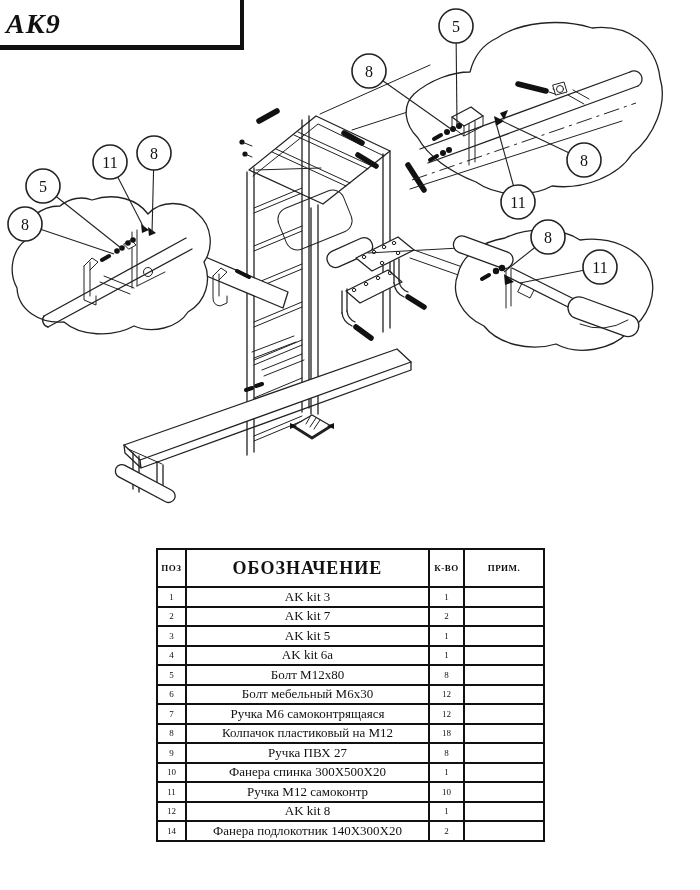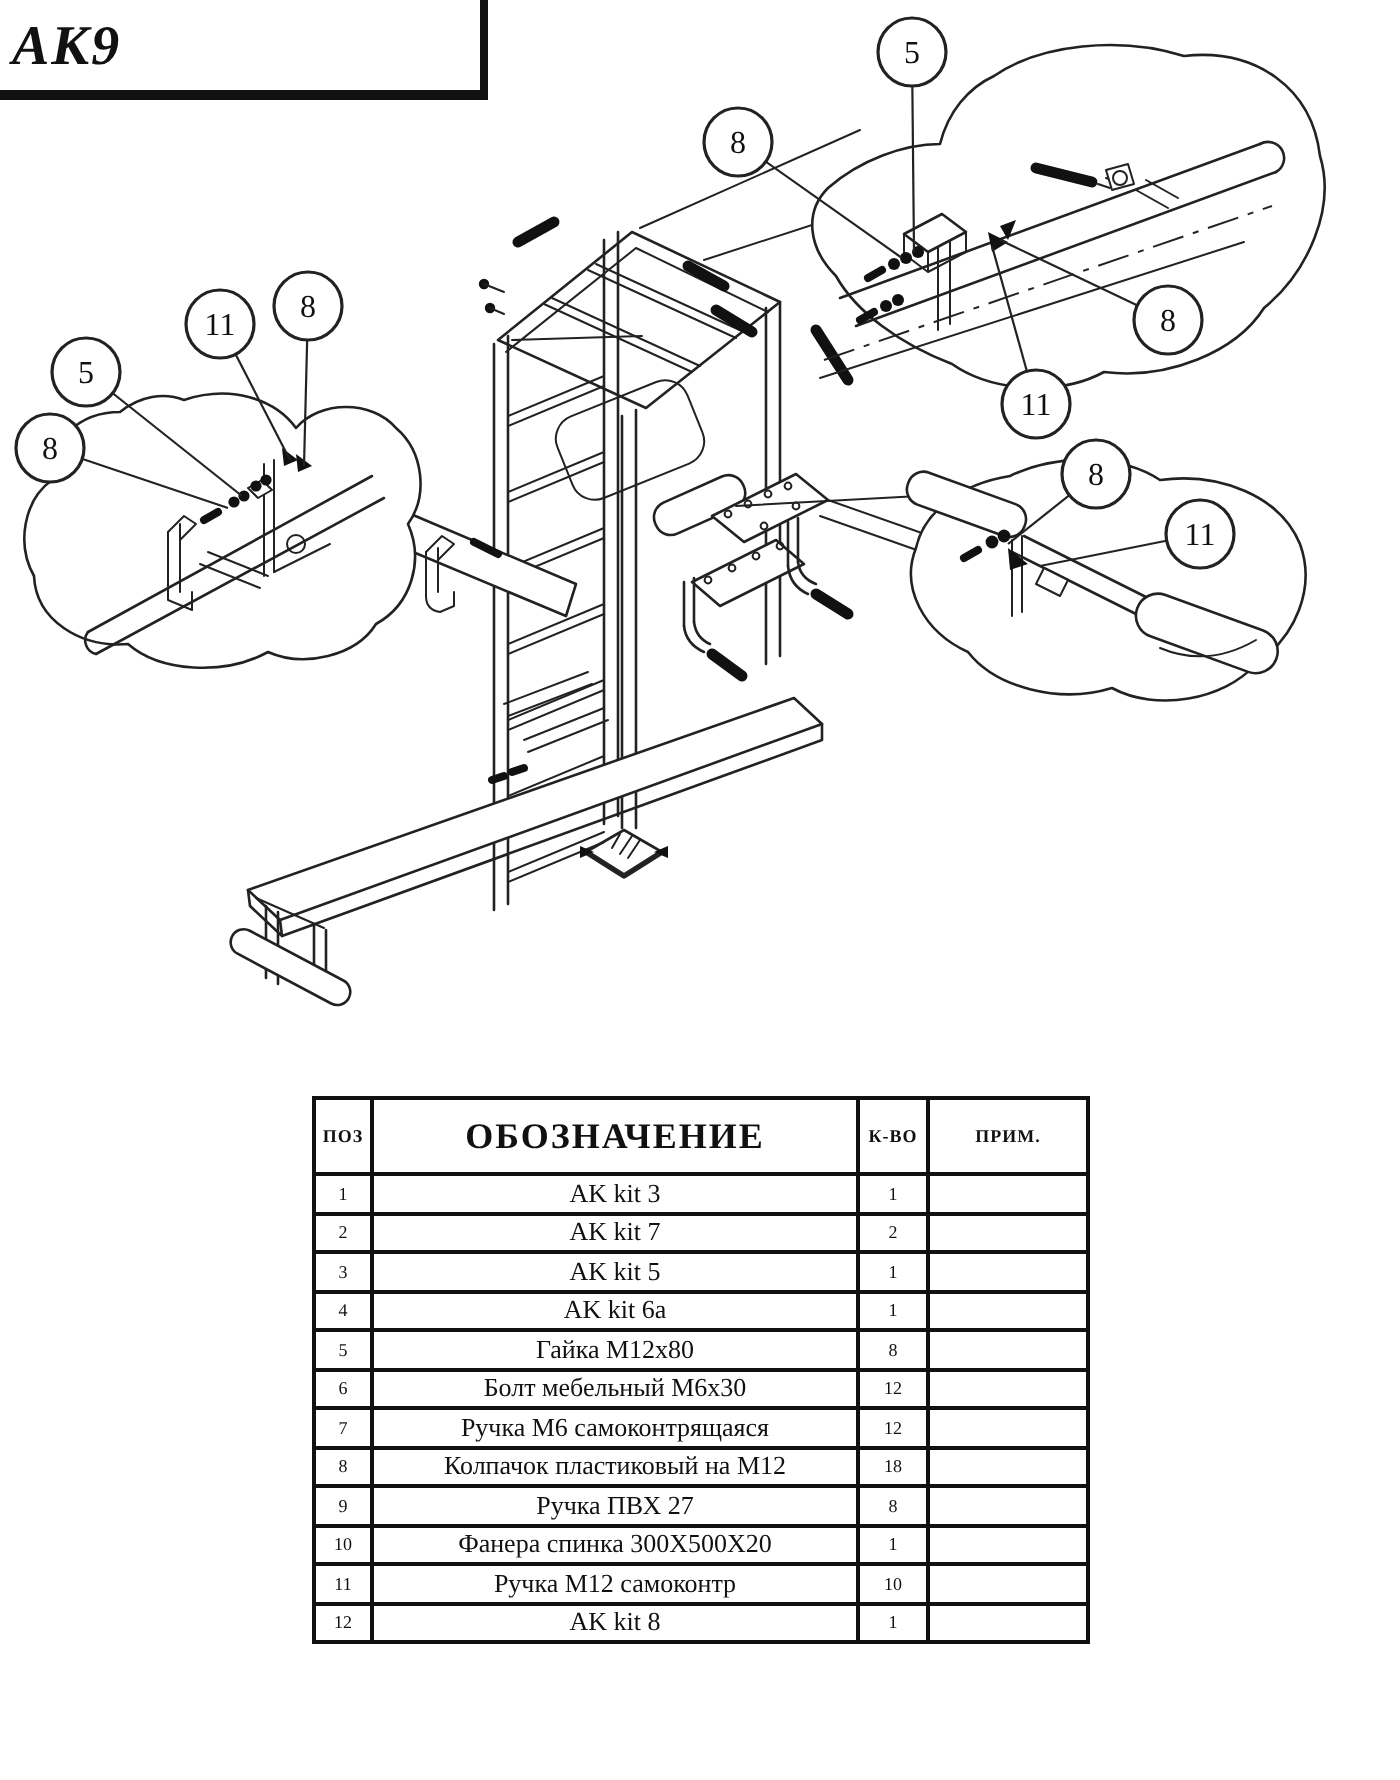--- a/index.html
+++ b/index.html
@@ -286,21 +286,21 @@
           <td class="c-note"></td>
         </tr>
         <tr>
           <td class="c-pos">4</td>
           <td class="c-des">AK kit 6a</td>
           <td class="c-qty">1</td>
           <td class="c-note"></td>
         </tr>
         <tr>
           <td class="c-pos">5</td>
-          <td class="c-des">Гайка М12х80</td>
+          <td class="c-des">Болт М12х80</td>
           <td class="c-qty">8</td>
           <td class="c-note"></td>
         </tr>
         <tr>
           <td class="c-pos">6</td>
           <td class="c-des">Болт мебельный М6х30</td>
           <td class="c-qty">12</td>
           <td class="c-note"></td>
         </tr>
         <tr>
@@ -332,16 +332,22 @@
           <td class="c-des">Ручка М12 самоконтр</td>
           <td class="c-qty">10</td>
           <td class="c-note"></td>
         </tr>
         <tr>
           <td class="c-pos">12</td>
           <td class="c-des">AK kit 8</td>
           <td class="c-qty">1</td>
           <td class="c-note"></td>
         </tr>
+        <tr>
+          <td class="c-pos">14</td>
+          <td class="c-des">Фанера подлокотник 140Х300Х20</td>
+          <td class="c-qty">2</td>
+          <td class="c-note"></td>
+        </tr>
       </tbody>
   </table>
 
 </div>
 
 </body></html>

